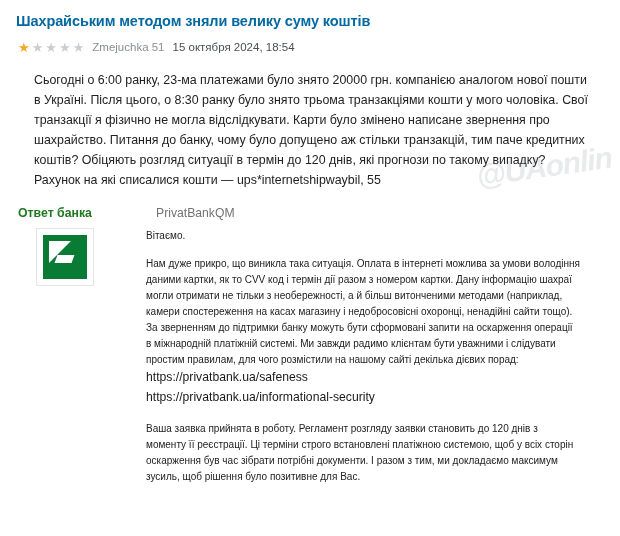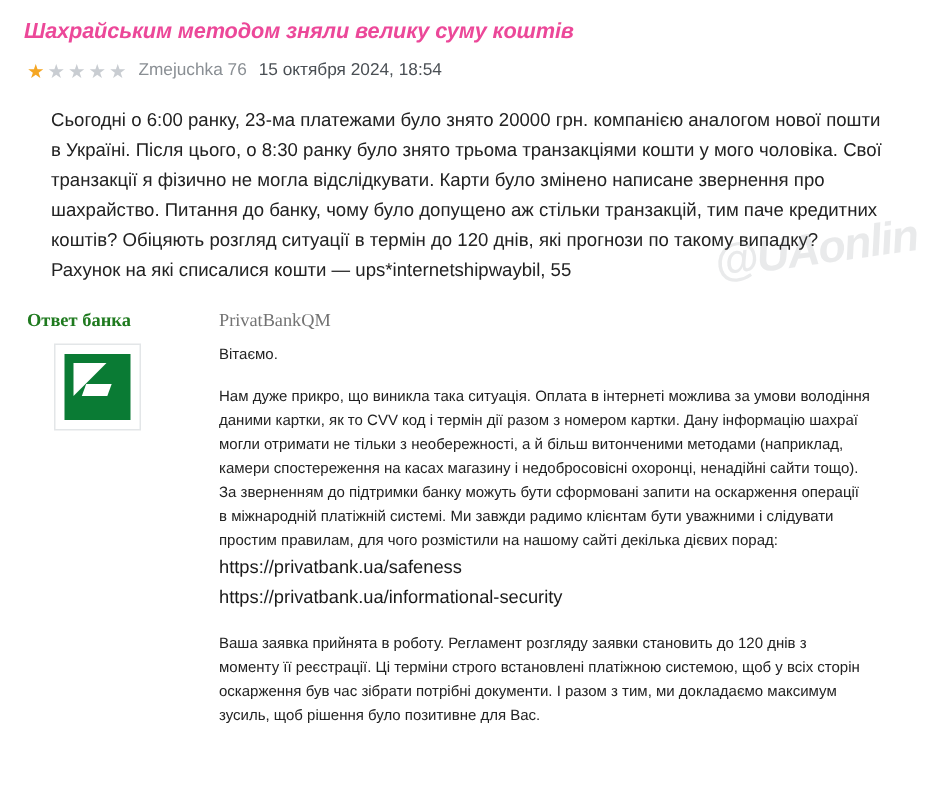--- a/index.html
+++ b/index.html
@@ -18,25 +18,24 @@
   .page {
     position: relative;
     width: 620px;
     height: 536px;
     box-sizing: border-box;
     padding: 10px 14px 0 14px;
   }
   .review-title {
     font-size: 14.5px;
     font-weight: bold;
-    color: #ec4899;
+    color: #0369a1;
     line-height: 1.3;
     margin: 2px 0 10px 2px;
     letter-spacing: -0.1px;
-    font-style: italic;
   }
   .meta-row {
     display: flex;
     align-items: center;
     gap: 8px;
     margin: 0 0 10px 4px;
   }
   .stars {
     display: flex;
     align-items: center;
@@ -69,22 +68,22 @@
   .review-body p {
     margin: 16px;
   }
   .bank-answer-block {
     margin-top: 16px;
     position: relative;
   }
   .answer-header {
     display: flex;
     align-items: center;
+    gap: 10px;
     margin-left: 4px;
-    font-family: Liberation Serif, serif;
   }
   .answer-label {
     font-size: 12.3px;
     font-weight: bold;
     color: #1f7a1f;
     width: 128px;
     flex: 0 0 128px;
   }
   .answer-bank-name {
     font-size: 12.2px;
@@ -182,21 +181,21 @@
   <div class="review-title">Шахрайським методом зняли велику суму коштів</div>
 
   <div class="meta-row">
     <span class="stars">
       <span class="star filled">★</span>
       <span class="star">★</span>
       <span class="star">★</span>
       <span class="star">★</span>
       <span class="star">★</span>
     </span>
-    <span class="author">Zmejuchka 76</span>
+    <span class="author">Zmejuchka 51</span>
     <span class="date">15 октября 2024, 18:54</span>
   </div>
 
   <div class="review-body">
     <p>Сьогодні о 6:00 ранку, 23-ма платежами було знято 20000 грн. компанією аналогом нової пошти в Україні. Після цього, о 8:30 ранку було знято трьома транзакціями кошти у мого чоловіка. Свої транзакції я фізично не могла відслідкувати. Карти було змінено написане звернення про шахрайство. Питання до банку, чому було допущено аж стільки транзакцій, тим паче кредитних коштів? Обіцяють розгляд ситуації в термін до 120 днів, які прогнози по такому випадку? Рахунок на які списалися кошти — ups*internetshipwaybil, 55</p>
   </div>
 
   <div class="bank-answer-block">
 
     <div class="answer-header">

